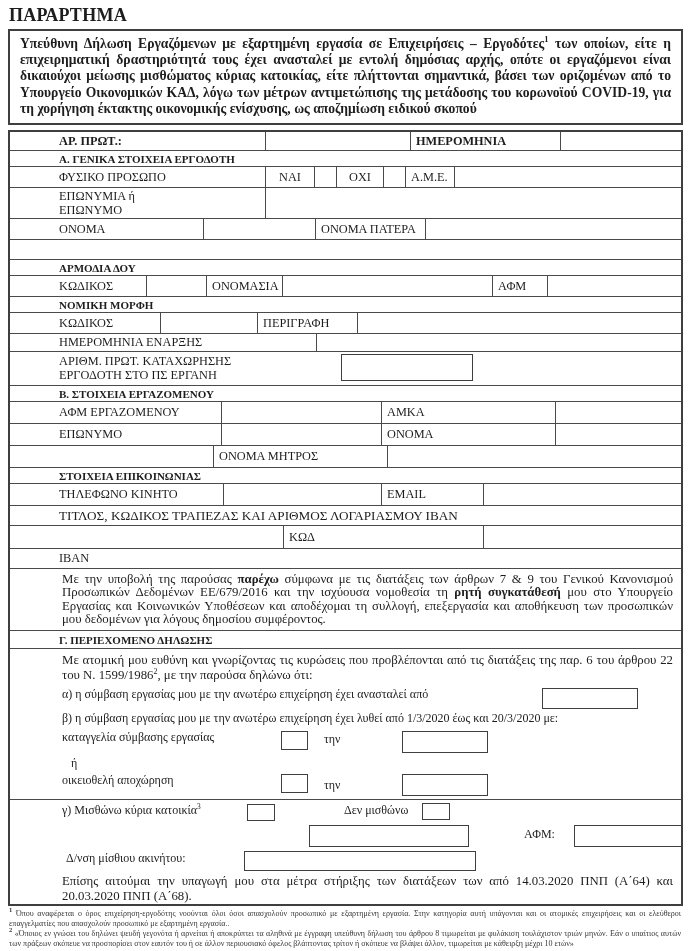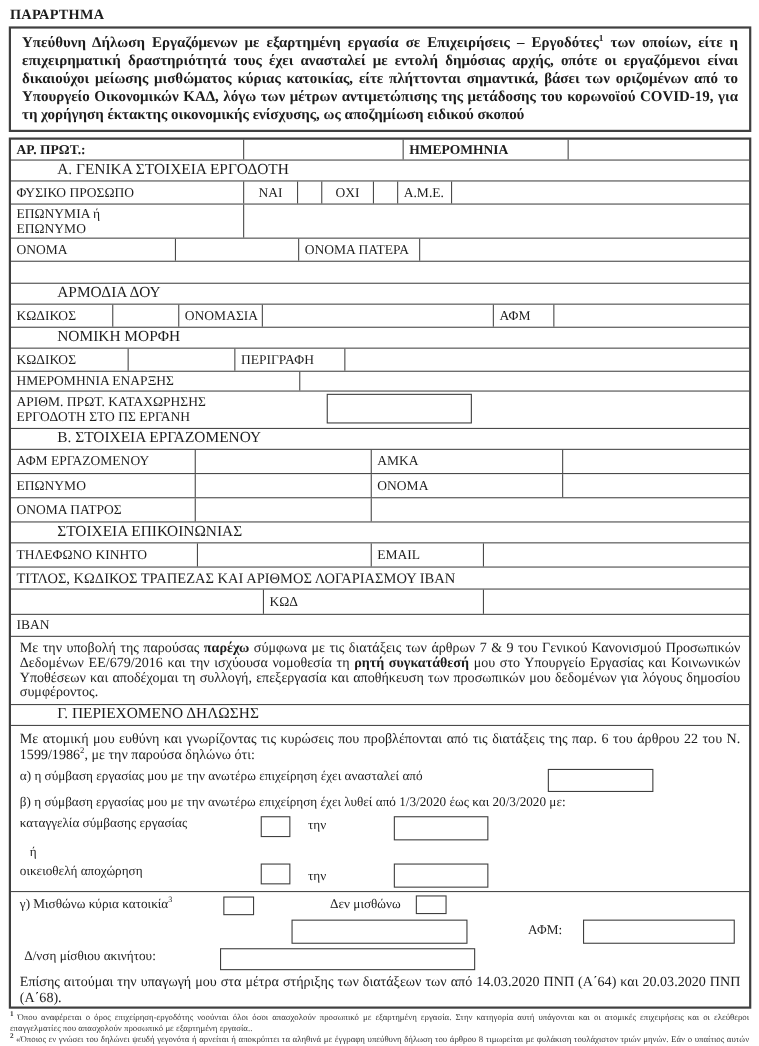--- a/index.html
+++ b/index.html
@@ -4,44 +4,44 @@
 <style>
   * { box-sizing: border-box; margin: 0; padding: 0; }
   html, body { background: #ffffff; }
   body {
     width: 690px; height: 951px;
     font-family: "Liberation Serif", serif;
     color: #1d1d1d;
     -webkit-font-smoothing: antialiased;
   }
   .page { width: 690px; height: 951px; padding: 3px 7px 0 8px; overflow: hidden; }
-  .doc-title { font-weight: 700; font-size: 13px; padding: 2px 0 3px 1px; letter-spacing: .3px; }
+  .doc-title { font-weight: 700; font-size: 18px; padding: 2px 0 3px 1px; letter-spacing: .3px; }
   .intro-box {
     border: 2px solid #3f3f3f;
     padding: 5px 10px 6px 10px;
     font-weight: 700; font-size: 13.6px; line-height: 16.2px;
     text-align: justify;
   }
   sup { font-size: .62em; vertical-align: super; line-height: 0; }
   .form { border: 2px solid #3f3f3f; margin-top: 5px; }
-  .row { display: flex; border-bottom: 1px solid #4a4a4a; align-items: stretch; }
+  .row { display: flex; border-bottom: 1px solid #4a4a4a; align-items: stretch; padding-left: 44px; }
   .row:last-child { border-bottom: 0; justify-content: flex-end; }
   .c {
     border-right: 1px solid #4a4a4a;
     padding: 1px 5px;
     font-size: 12.3px;
     display: flex; align-items: center;
     overflow: hidden; white-space: nowrap;
   }
   .c:last-child { border-right: 0; }
   .fill { flex: 1 1 auto; }
   .b { font-weight: 700; }
   .ctr { justify-content: center; }
   .ml { white-space: pre-line; line-height: 14px; }
-  .sec .c { font-weight: 400; font-size: 14px; margin-left: 37px; }
+  .sec .c { font-weight: 700; font-size: 11px; }
   .blk { display: block; padding: 3px 8px; white-space: normal; }
   .just { text-align: justify; font-size: 12.8px; line-height: 13.4px; }
   .gdpr { padding: 4px 8px 3px 8px; }
   .decl { padding: 4px 8px 0 8px; }
   .dline { position: relative; font-size: 12px; line-height: 15px; white-space: nowrap; }
   .fld { border: 1.5px solid #3f3f3f; background: #fff; position: absolute; top: 1px; }
   .cbx { border: 1.5px solid #3f3f3f; background: #fff; position: absolute; top: 1px; width: 27px; height: 19px; }
   .albl { position: absolute; top: 2px; }
   .ergani-wrap { position: relative; width: 100%; font-family: Liberation Serif, serif; }
   .footnotes { padding: 3px 2px 0 1px; border-top: 0; }
@@ -148,22 +148,22 @@
     </div>
 
     <div class="row" style="min-height:22px">
       <div class="c" style="flex:0 0 168px">ΕΠΩΝΥΜΟ</div>
       <div class="c" style="flex:0 0 160px"></div>
       <div class="c" style="flex:0 0 174px">ΟΝΟΜΑ</div>
       <div class="c fill"></div>
     </div>
 
     <div class="row" style="min-height:22px">
-      <div class="c" style="flex:0 0 168px">ΟΝΟΜΑ ΠΑΤΡΟΣ</div>
       <div class="c" style="flex:0 0 160px"></div>
+      <div class="c" style="flex:0 0 174px">ΟΝΟΜΑ ΜΗΤΡΟΣ</div>
       <div class="c fill"></div>
     </div>
 
     <div class="row sec" style="min-height:16px">
       <div class="c fill">ΣΤΟΙΧΕΙΑ  ΕΠΙΚΟΙΝΩΝΙΑΣ</div>
     </div>
 
     <div class="row" style="min-height:22px">
       <div class="c" style="flex:0 0 170px">ΤΗΛΕΦΩΝΟ ΚΙΝΗΤΟ</div>
       <div class="c" style="flex:0 0 158px"></div>

